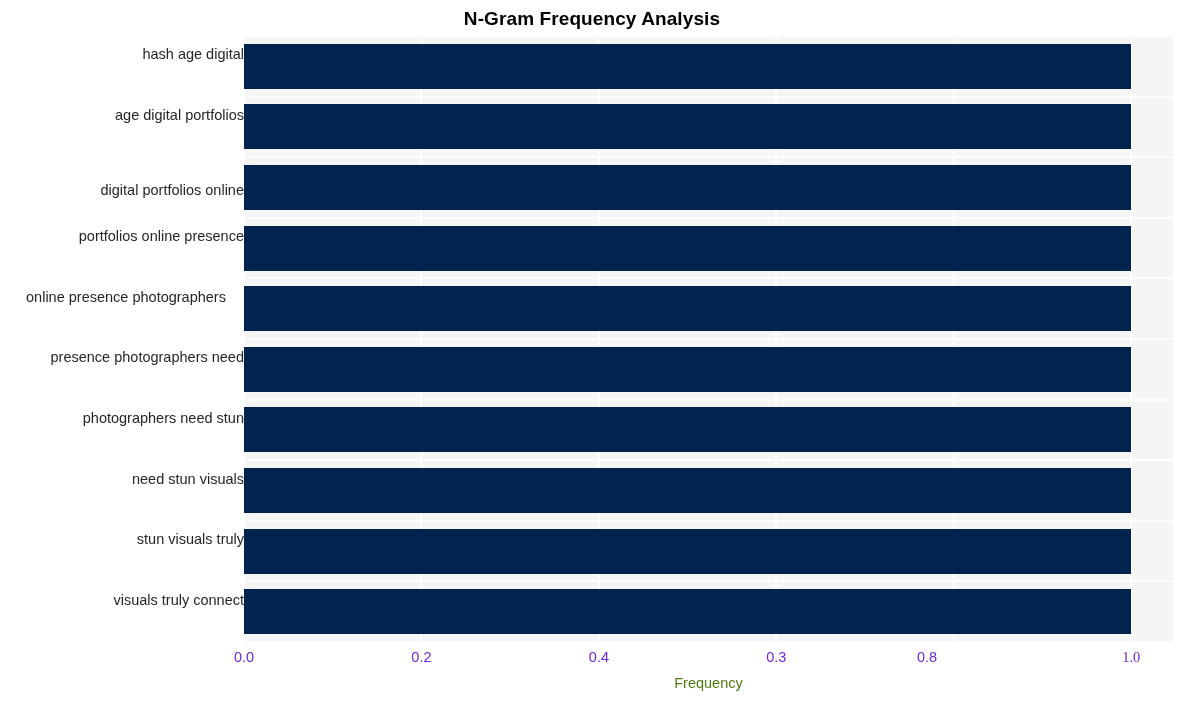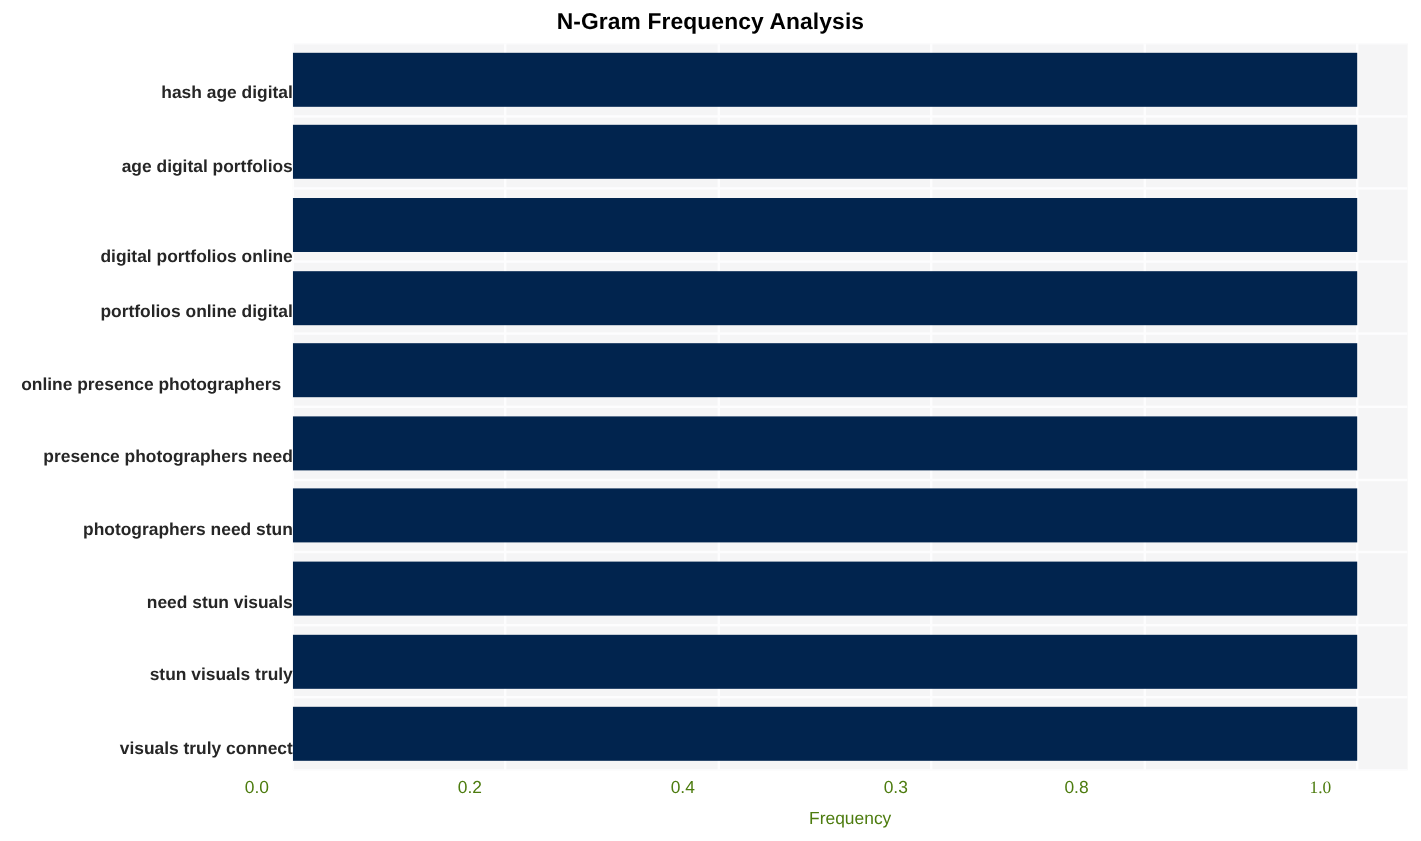--- a/index.html
+++ b/index.html
@@ -77,41 +77,41 @@
     right: 0;
     width: 236px;
     text-align: right;
     font-size: 14.5px;
     color: #262626;
     line-height: 18px;
   }
   #ytick-layer {
     position: absolute;
     left: 0;
-    top: 48px;
+    top: 24px;
     width: 244px;
     height: 606px;
-    font-weight: bold;
   }
 
   
   #xtick-layer {
     position: absolute;
     left: 0;
     top: 648px;
     width: 1184px;
     height: 24px;
   }
   .xtick {
     position: absolute;
     top: 0;
     width: 80px;
     margin-left: -40px;
+    text-align: center;
     font-size: 14.5px;
-    color: #4d7c0f;
+    color: #6d28d9;
     line-height: 18px;
   }
 
   
   #xaxis-label {
     position: absolute;
     left: 244px;
     top: 674px;
     width: 929px;
     text-align: center;
@@ -158,21 +158,21 @@
         <div class="bar" style="left: 0px; top: 432px; width: 887.297px; background: rgb(1, 36, 78);"></div>
         <div class="bar" style="left: 0px; top: 492.6px; width: 887.297px; background: rgb(1, 36, 78);"></div>
         <div class="bar" style="left: 0px; top: 553.2px; width: 887.297px; background: rgb(1, 36, 78);"></div>
       </div>
   </div>
 
   <div id="ytick-layer">
       <div class="ytick" style="top: 21.3px;">hash age digital</div>
       <div class="ytick" style="top: 81.9px;">age digital portfolios</div>
       <div class="ytick" style="top: 142.5px; margin-top: 14px;">digital portfolios online</div>
-      <div class="ytick" style="top: 203.1px;">portfolios online digital</div>
+      <div class="ytick" style="top: 203.1px;">portfolios online presence</div>
       <div class="ytick" style="top: 263.7px; text-align: center;">online presence photographers</div>
       <div class="ytick" style="top: 324.3px;">presence photographers need</div>
       <div class="ytick" style="top: 384.9px;">photographers need stun</div>
       <div class="ytick" style="top: 445.5px;">need stun visuals</div>
       <div class="ytick" style="top: 506.1px; text-align: right;">stun visuals truly</div>
       <div class="ytick" style="top: 566.7px;">visuals truly connect</div>
     </div>
 
   <div id="xtick-layer">
       <div class="xtick" style="left: 244px;">0.0</div>

